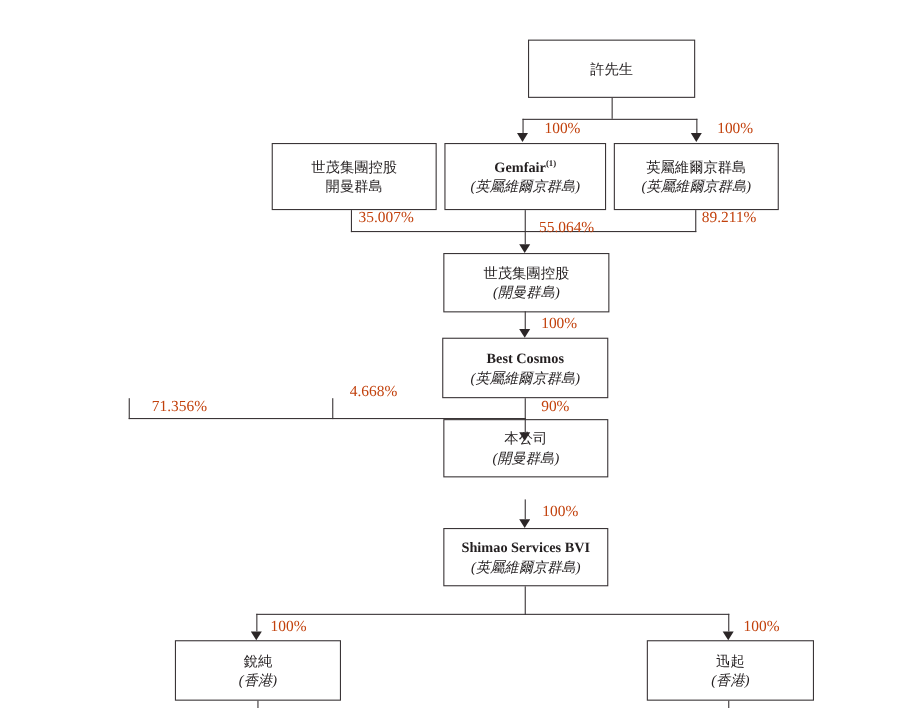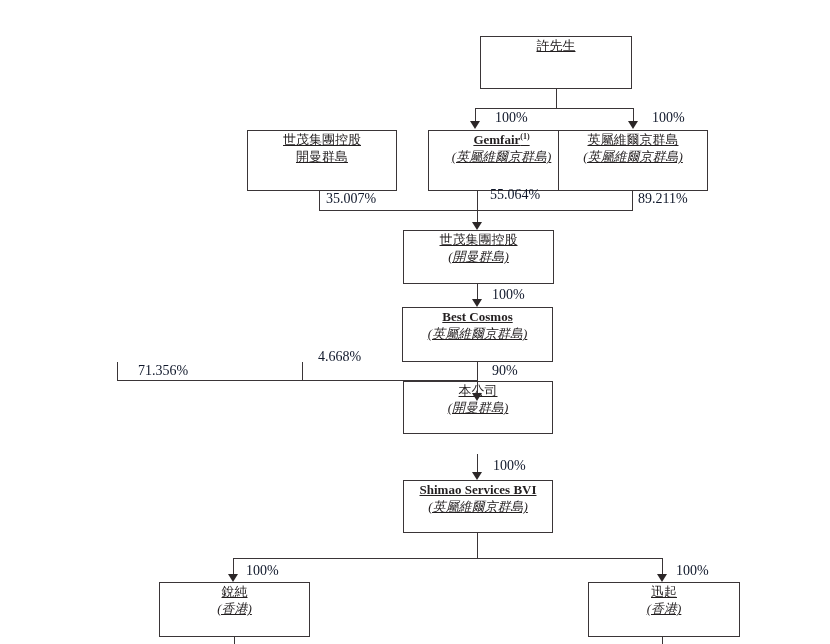--- a/index.html
+++ b/index.html
@@ -2,51 +2,51 @@
 <html><head>
 <meta charset="utf-8">
 <style>
   html,body{margin:0;padding:0;background:#ffffff;}
   .stage{
     position:relative;width:830px;height:644px;background:#ffffff;overflow:hidden;
     font-family:"Liberation Serif","DejaVu Serif",serif;color:#231f20;
   }
   .box{
     position:absolute;box-sizing:border-box;border:1px solid #3a3537;background:#ffffff;
-    display:flex;flex-direction:column;align-items:center;
-    text-align:center;font-size:13px;line-height:1.32;text-decoration:underline;
+    display:flex;flex-direction:column;align-items:center;justify-content:center;
+    text-align:center;font-size:13px;line-height:1.32;
   }
   .nm{white-space:nowrap;}
   .nm.en{font-weight:bold;}
   .nm sup{font-size:8px;vertical-align:super;line-height:0;}
   .jur{font-style:italic;white-space:nowrap;}
   .vline{position:absolute;width:1px;background:#3a3537;}
   .hline{position:absolute;height:1px;background:#3a3537;}
   .arrow{
     position:absolute;width:0;height:0;
     border-left:5px solid transparent;border-right:5px solid transparent;
     border-top:8px solid #2b2627;
   }
-  .pct{position:absolute;font-size:14px;white-space:nowrap;color:#0f172a;}
+  .pct{position:absolute;font-size:14px;white-space:nowrap;color:#c2410c;}
 </style>
 </head>
 <body>
 
 <div class="stage">
 
   <div class="box" style="left:480px;top:36px;width:152px;height:53px">
     <div class="nm">許先生</div>
   </div>
 
   <div class="box" style="left:247px;top:130px;width:150px;height:61px">
     <div class="nm">世茂集團控股</div>
     <div class="nm">開曼群島</div>
   </div>
 
-  <div class="box" style="left:428px;top:130px;width:147px;height:61px">
+  <div class="box" style="left:404px;top:130px;width:147px;height:61px">
     <div class="nm en"><span>Gemfair</span><sup>(1)</sup></div>
     <div class="jur">(英屬維爾京群島)</div>
   </div>
 
   <div class="box" style="left:558px;top:130px;width:150px;height:61px">
     <div class="nm">英屬維爾京群島</div>
     <div class="jur">(英屬維爾京群島)</div>
   </div>
 
   <div class="box" style="left:403px;top:230px;width:151px;height:54px">
@@ -89,21 +89,21 @@
   <div class="arrow" style="left:628px;top:121px"></div>
   <div class="pct" style="left:495px;top:110px">100%</div>
   <div class="pct" style="left:652px;top:110px">100%</div>
 
   <div class="vline" style="left:319px;top:191px;height:20px"></div>
   <div class="vline" style="left:632px;top:191px;height:20px"></div>
   <div class="hline" style="left:319px;top:210px;width:314px"></div>
   <div class="vline" style="left:477px;top:191px;height:31px"></div>
   <div class="arrow" style="left:472px;top:222px"></div>
   <div class="pct" style="left:326px;top:191px">35.007%</div>
-  <div class="pct" style="left:490px;top:187px">55.064%</div>
+  <div class="pct" style="left:490px;top:200px">55.064%</div>
   <div class="pct" style="left:638px;top:191px">89.211%</div>
 
   <div class="vline" style="left:477px;top:283px;height:17px"></div>
   <div class="arrow" style="left:472px;top:299px"></div>
   <div class="pct" style="left:492px;top:287px">100%</div>
 
   <div class="vline" style="left:117px;top:362px;height:19px"></div>
   <div class="vline" style="left:302px;top:362px;height:19px"></div>
   <div class="hline" style="left:117px;top:380px;width:361px"></div>
   <div class="vline" style="left:477px;top:362px;height:31px"></div>

